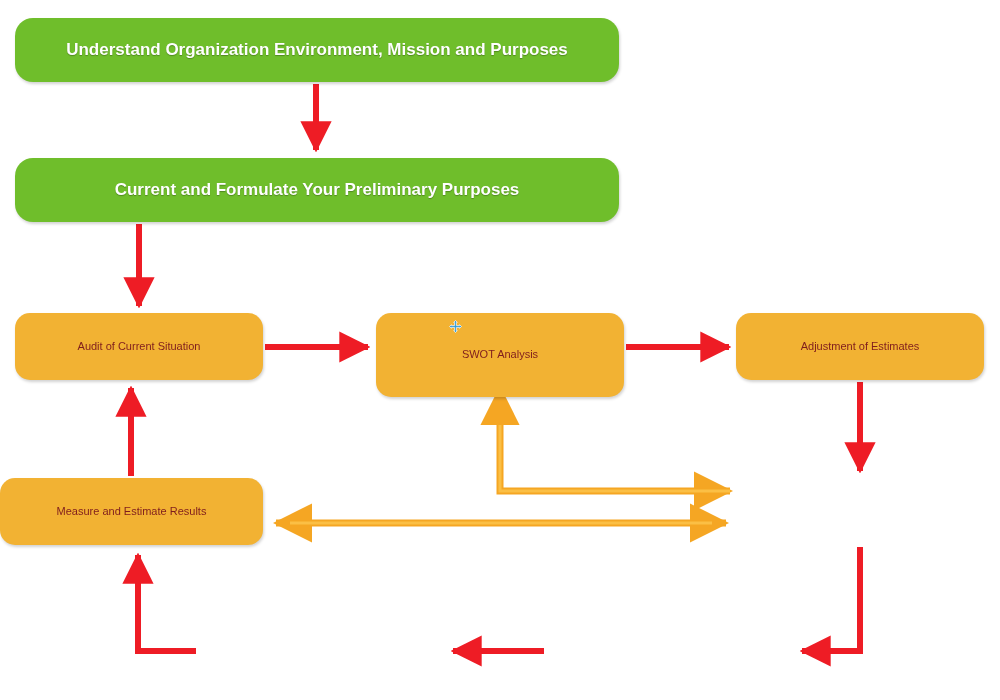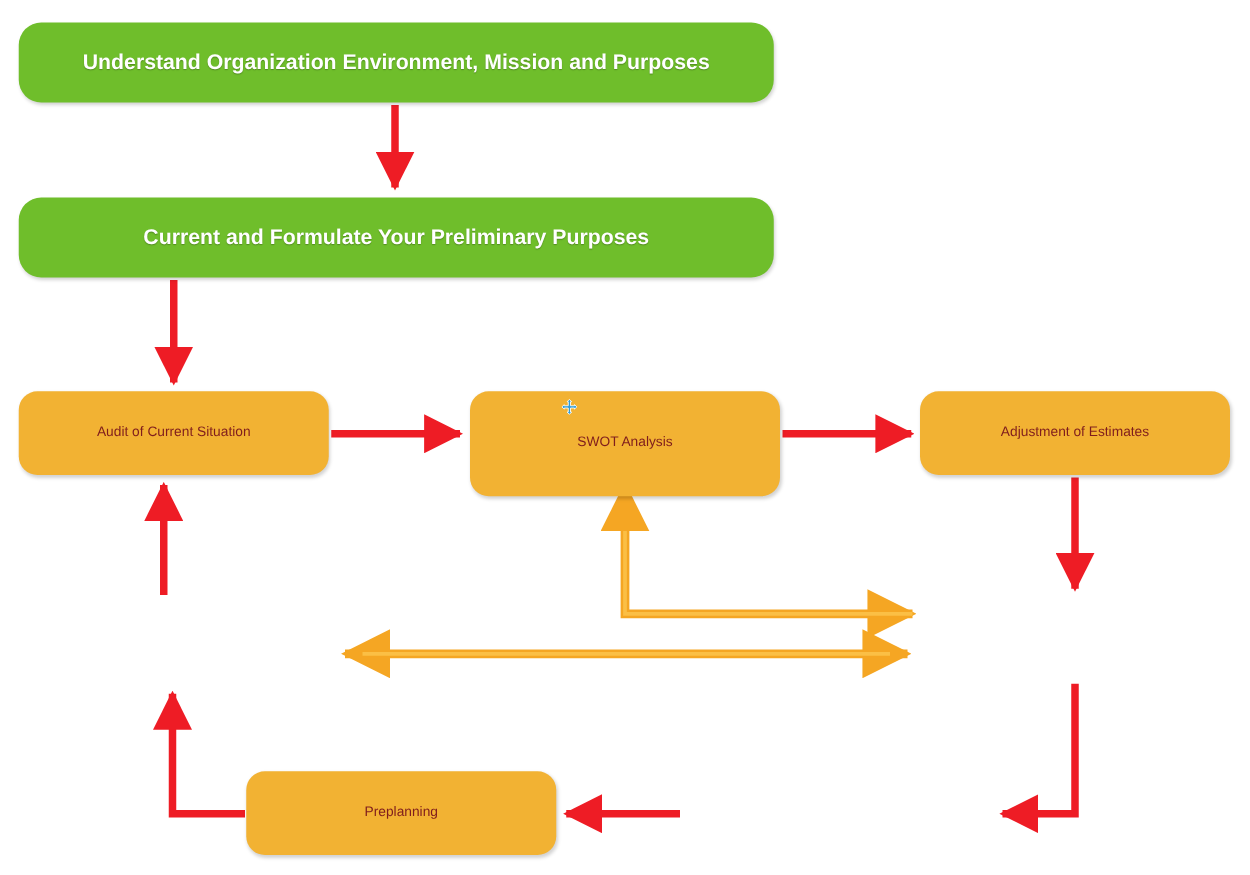--- a/index.html
+++ b/index.html
@@ -146,25 +146,25 @@
   </div>
 
   <div class="node orange" style="left:376px; top:313px; width:248px; height:84px;">
     <span class="label">SWOT Analysis</span>
   </div>
 
   <div class="node orange" style="left:736px; top:313px; width:248px; height:67px;text-align:right;">
     <span class="label">Adjustment of Estimates</span>
   </div>
 
+  <div class="node orange" style="left:0px; top:478px; width:263px; height:67px;">
+    <span class="label">Measure and Estimate Results</span>
+  </div>
 
 
-  <div class="node orange" style="left:197px; top:617px; width:248px; height:67px;">
-    <span class="label">Preplanning</span>
-  </div>
 
 
   <div class="cursor-marker" style="left:449px; top:319px;">
     <svg viewBox="0 0 13 13" width="13" height="13">
       <path d="M6.5 0.5 L8.3 2.4 L7.4 2.4 L7.4 5.6 L10.6 5.6 L10.6 4.7 L12.5 6.5
                L10.6 8.3 L10.6 7.4 L7.4 7.4 L7.4 10.6 L8.3 10.6 L6.5 12.5
                L4.7 10.6 L5.6 10.6 L5.6 7.4 L2.4 7.4 L2.4 8.3 L0.5 6.5
                L2.4 4.7 L2.4 5.6 L5.6 5.6 L5.6 2.4 L4.7 2.4 Z" fill="#2E9BD6" stroke="#FFFFFF" stroke-width="0.7"></path>
     </svg>
   </div>

